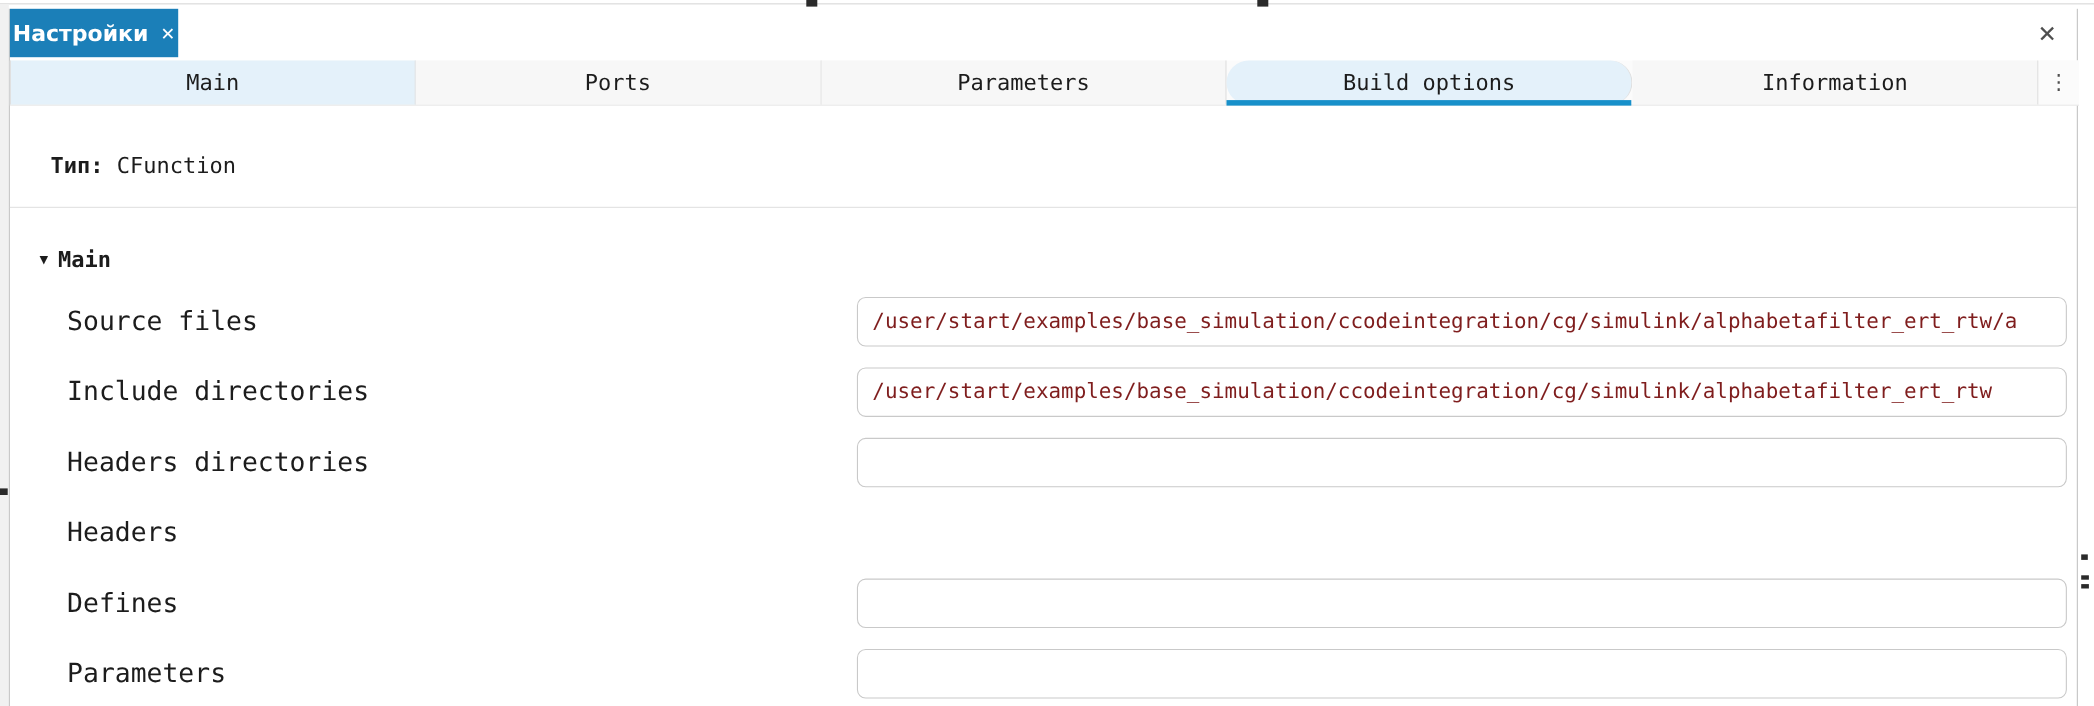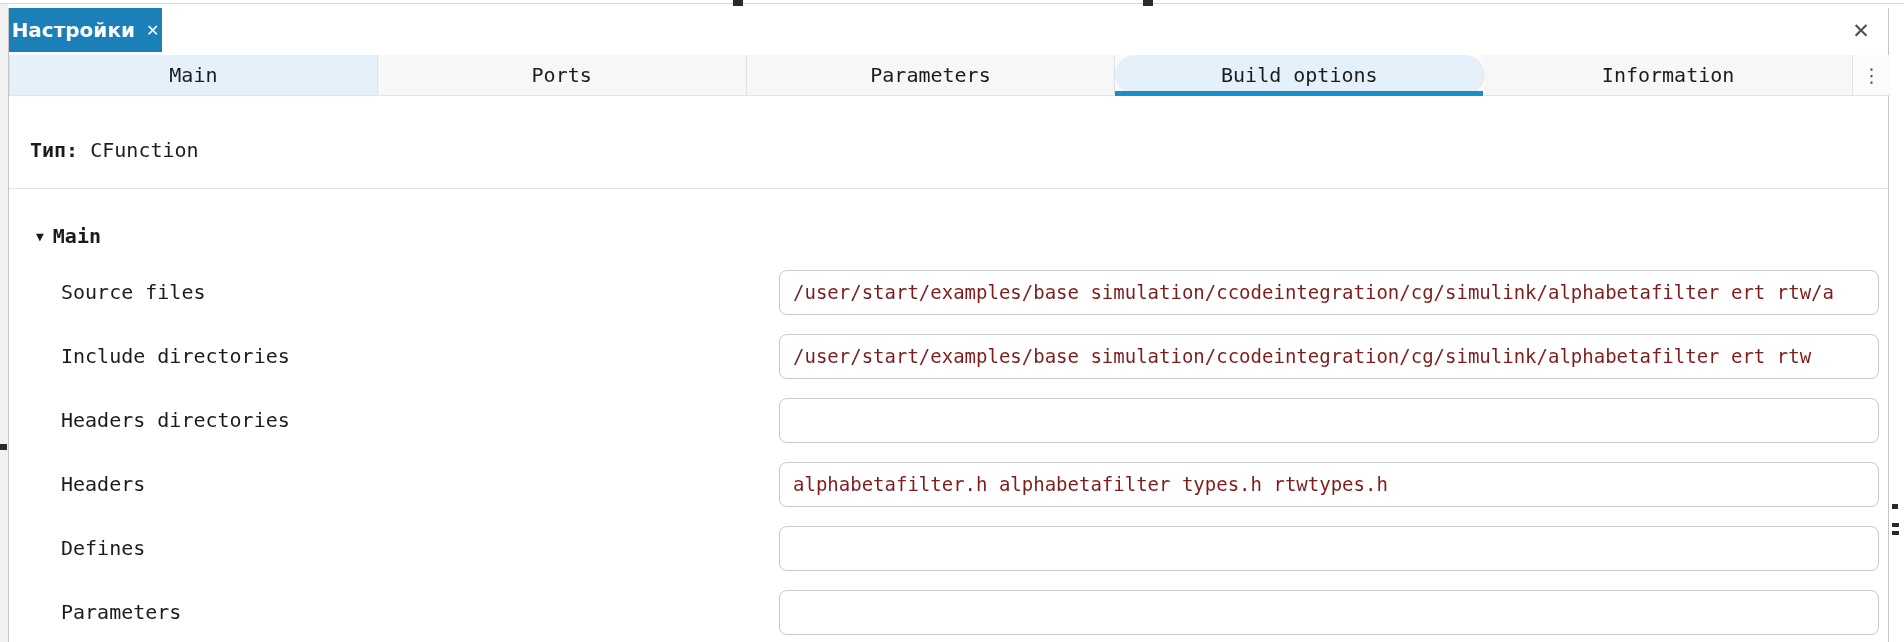--- a/index.html
+++ b/index.html
@@ -55,31 +55,31 @@
   .tab.active{background:var(--active-tab-bg);border-radius:20px;}
   .tab.active::after{
     content:"";position:absolute;left:0;right:0;bottom:-1px;height:5px;
     background:var(--active-underline);
   }
   .kebab{
     flex:1;display:flex;align-items:center;justify-content:center;
     background:#fbfbfb;color:#4f4f4f;font-size:19px;cursor:pointer;
     letter-spacing:0;line-height:1;
   }
-  .type-row{position:absolute;left:21px;top:130px;font-size:20px;white-space:pre;}
+  .type-row{position:absolute;left:37px;top:130px;font-size:20px;white-space:pre;}
   .type-label{font-weight:bold;}
   .divider{position:absolute;left:0;top:180px;width:100%;height:1px;background:#e2e2e2;}
   .section-header{
     position:absolute;left:27px;top:216px;display:flex;align-items:center;gap:9px;
     font-size:20px;font-weight:bold;cursor:pointer;
   }
   .section-header .tri{font-size:13px;color:#1c1c1c;}
   .rows{position:absolute;left:0;top:252px;width:1881px;}
   .row{height:64px;display:flex;align-items:center;}
-  .row .flabel{margin-left:52px;font-size:20px;white-space:nowrap;}
+  .row .flabel{margin-left:52px;font-size:24px;white-space:nowrap;}
   .row input{
     position:absolute;left:770px;width:1100px;height:45px;
     border:1px solid var(--input-border);border-radius:8px;background:#fff;
     font-family:"DejaVu Sans Mono","Liberation Mono",monospace;
     font-size:19px;color:#7f1d1d;padding:0 13px;outline:none;
   }
 </style>
 </head>
 <body>
 
@@ -141,21 +141,20 @@
     <div class="row">
       <span class="flabel">Include directories</span>
       <input type="text" value="/user/start/examples/base_simulation/ccodeintegration/cg/simulink/alphabetafilter_ert_rtw" style="">
     </div>
     <div class="row">
       <span class="flabel">Headers directories</span>
       <input type="text" value="" style="">
     </div>
     <div class="row">
       <span class="flabel">Headers</span>
-      <input type="text" value="alphabetafilter.h alphabetafilter_types.h rtwtypes.h" style="">
     </div>
     <div class="row">
       <span class="flabel">Defines</span>
       <input type="text" value="" style="">
     </div>
     <div class="row">
       <span class="flabel">Parameters</span>
       <input type="text" value="" style="">
     </div>
   </div>

